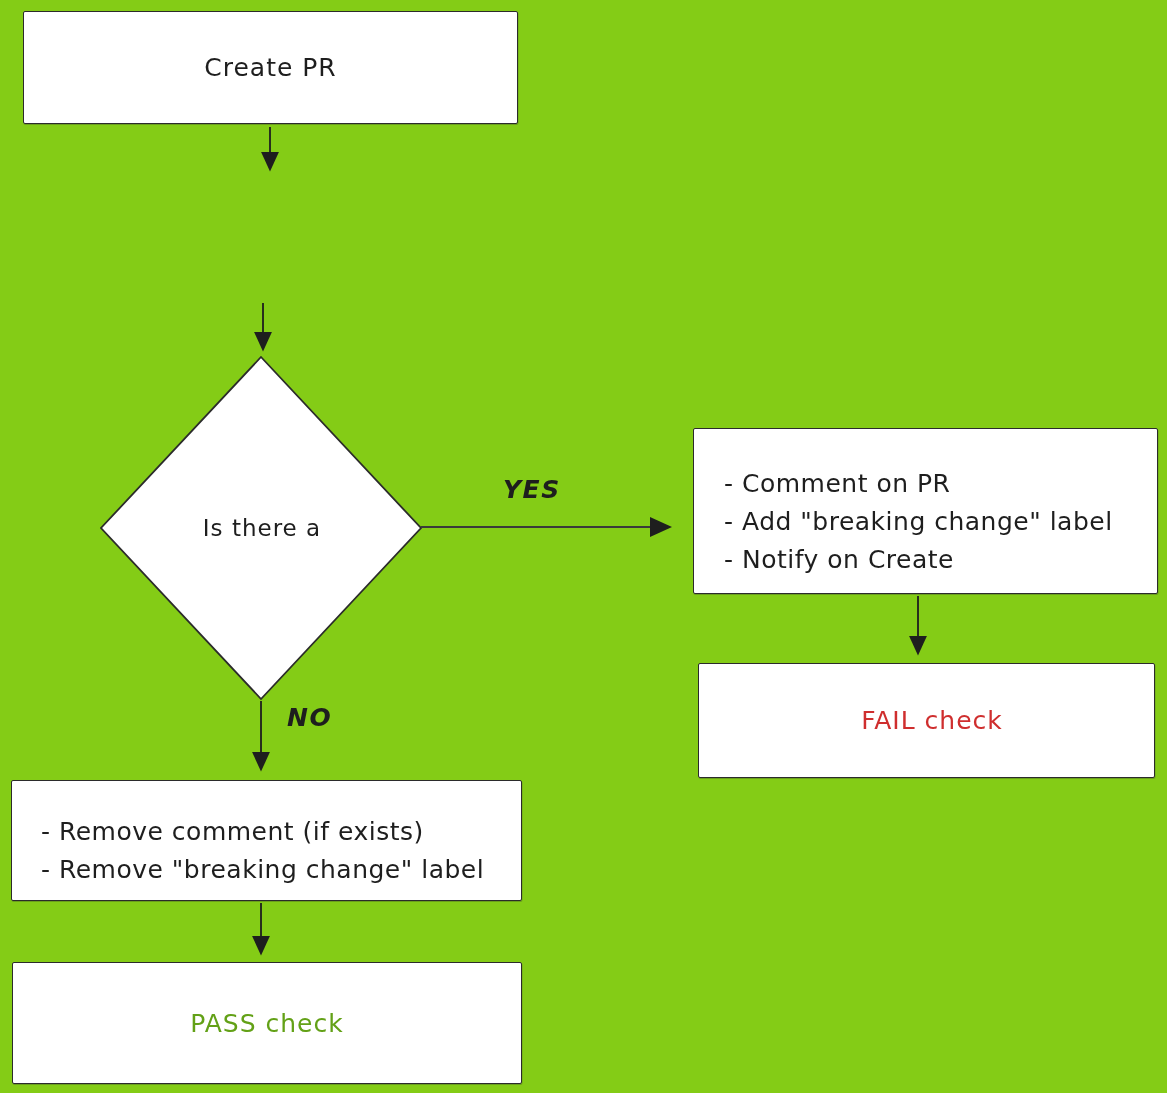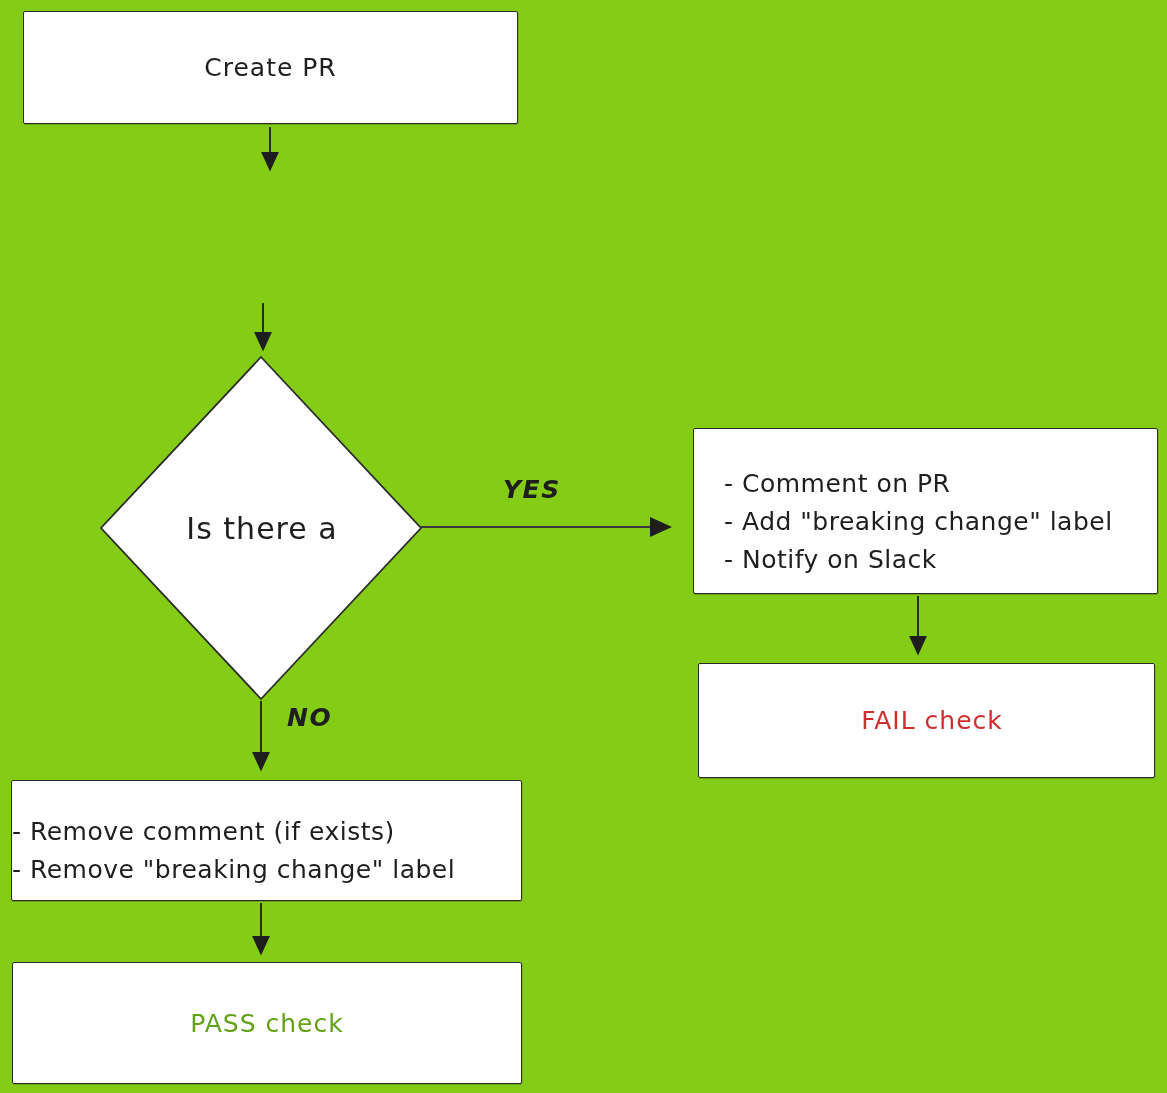--- a/index.html
+++ b/index.html
@@ -44,21 +44,21 @@
   }
   .list-line {
     font-size: 25px;
     letter-spacing: 0.5px;
     white-space: nowrap;
   }
   #node-create-pr   { left: 23px;  top: 11px;  width: 495px; height: 113px; }
   #node-ci-checks   { left: 20px;  top: 178px; width: 498px; height: 123px; }
   #node-yes-actions { left: 693px; top: 428px; width: 465px; height: 166px; padding-left: 30px; justify-content: flex-start; }
   #node-fail        { left: 698px; top: 663px; width: 457px; height: 115px; padding-left: 11px; }
-  #node-no-actions  { left: 11px;  top: 780px; width: 511px; height: 121px; justify-content: flex-start; }
+  #node-no-actions  { left: 11px;  top: 780px; width: 511px; height: 121px; padding-left: 29px; justify-content: flex-start; }
   #node-pass        { left: 12px;  top: 962px; width: 510px; height: 122px; }
 
   .diamond-layer {
     position: absolute;
     left: 0; top: 0;
     width: 1167px;
     height: 1093px;
     pointer-events: none;
   }
   .diamond-text {
@@ -67,21 +67,21 @@
     top: 472px;
     width: 282px;
     height: 112px;
     display: flex;
     flex-direction: column;
     align-items: center;
     justify-content: center;
     gap: 4px;
     text-align: center;
   }
-  .diamond-text .node-label { font-size: 30px; }
+  .diamond-text .node-label { font-size: 23px; }
 
   .edge-label {
     position: absolute;
     font-size: 25px;
     font-weight: bold;
     letter-spacing: 1.5px;
     font-style: italic;
   }
   #label-yes { left: 503px; top: 475px; }
   #label-no  { left: 287px; top: 703px; }
@@ -122,21 +122,21 @@
     <span class="node-label">Is there a</span>
   </div>
 
   <span class="edge-label" id="label-yes">YES</span>
   <span class="edge-label" id="label-no">NO</span>
 
   <div class="node" id="node-yes-actions">
     <div class="node-list">
       <span class="list-line">- Comment on PR</span>
       <span class="list-line">- Add "breaking change" label</span>
-      <span class="list-line">- Notify on Slack</span>
+      <span class="list-line">- Notify on Create</span>
     </div>
   </div>
 
   <div class="node" id="node-fail">
     <span class="node-label" style="color: rgb(207, 46, 46);">FAIL check</span>
   </div>
 
   <div class="node" id="node-no-actions">
     <div class="node-list">
       <span class="list-line">- Remove comment (if exists)</span>

